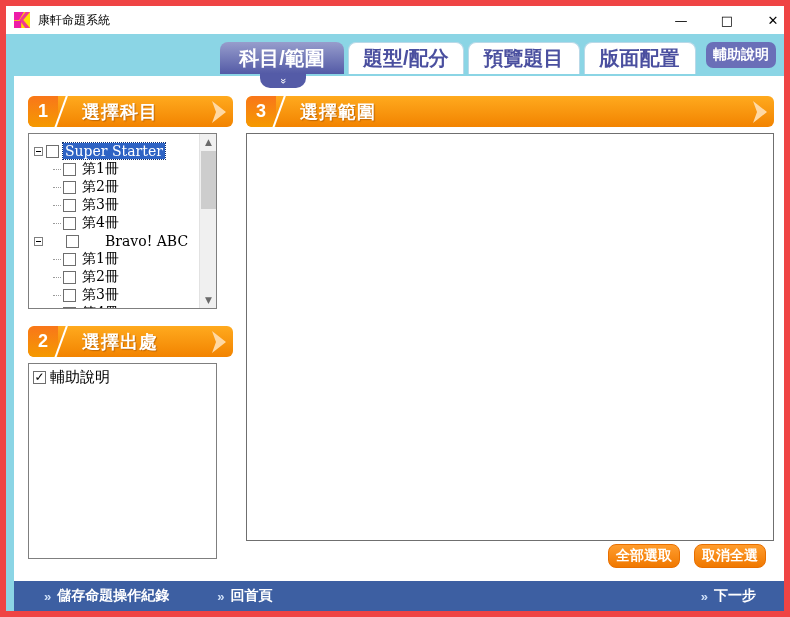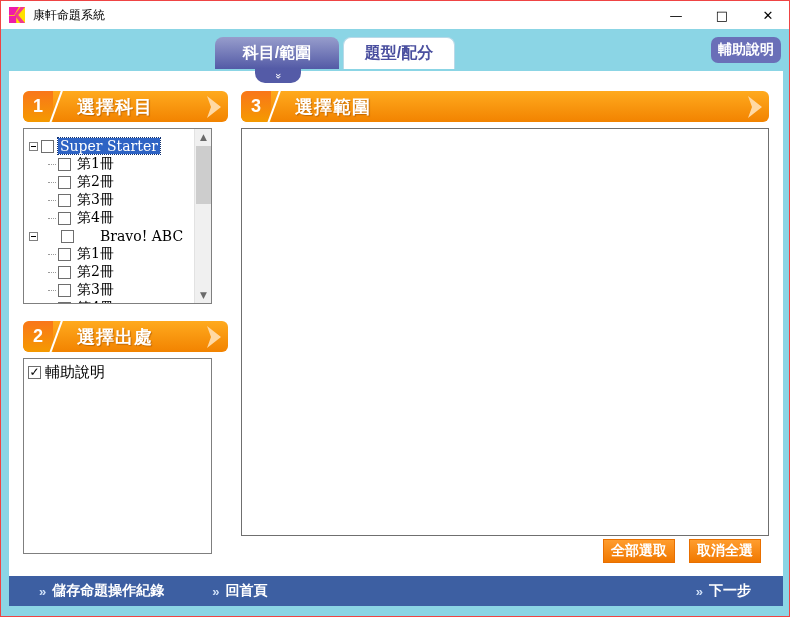--- a/index.html
+++ b/index.html
@@ -1,19 +1,19 @@
 <!DOCTYPE html>
 <html><head>
 <meta charset="utf-8">
 <style>
   * { margin:0; padding:0; box-sizing:border-box; }
   html,body { font-family:"Liberation Sans", sans-serif; }
   .window {
     position:relative; width:790px; height:617px; overflow:hidden;
-    background:#8bd5e5; border:1px solid #ef4444;
+    background:#8bd5e5; border:6px solid #ef4444;
   }
   
   .titlebar {
     position:absolute; left:0; top:0; width:790px; height:28px;
     background:#ffffff; display:flex; align-items:center;
   }
   .titlebar .app-icon { width:16px; height:16px; margin-left:8px; }
   .titlebar .title-text { font-size:12px; color:#000; margin-left:8px; }
   .win-controls { position:absolute; right:0; top:0; height:28px; display:flex; }
   .win-btn {
@@ -27,21 +27,21 @@
     display:flex; align-items:center;
   }
   .logo-k { width:28px; height:28px; margin-left:12px; }
   .logo-text {
     font-size:26px; font-weight:bold; color:#343a96; margin-left:10px; letter-spacing:2px;
     text-shadow:1px 1px 0 #9aa0d6;
   }
   .tabs { position:absolute; left:214px; top:36px; height:32px; display:flex; gap:4px; }
   .tab {
     min-width:112px; padding:0 14px; height:32px; display:flex; align-items:center; justify-content:center;
-    font-size:16px; font-weight:bold; border-radius:8px 8px 0 0;
+    font-size:20px; font-weight:bold; border-radius:8px 8px 0 0;
     background:#ffffff; color:#4a4f9f; border:1px solid #b9d9e8; border-bottom:none;
   }
   .tab.active {
     background:linear-gradient(#979dcc, #535aa6); color:#ffffff; border:none; min-width:124px;
   }
   .tab-tongue {
     position:absolute; left:254px; top:68px; width:46px; height:14px;
     background:#545ba7; border-radius:0 0 10px 10px;
     display:flex; align-items:center; justify-content:center;
   }
@@ -106,21 +106,21 @@
     font-family:"DejaVu Serif", serif; font-size:15px;
   }
   .source-row { display:flex; align-items:center; margin:4px 0 0 4px; height:18px; }
   .range-box {
     position:absolute; left:240px; top:127px; width:528px; height:408px;
     background:#fff; border:1px solid #6f6f6f;
   }
   
   .obtn {
     position:absolute; top:538px; height:24px; width:72px;
-    background:linear-gradient(#ff9d2e, #f07800); border:1px solid #e86f00; border-radius:0;
+    background:linear-gradient(#ff9d2e, #f07800); border:1px solid #e86f00; border-radius:8px;
     color:#fff; font-size:14px; font-weight:bold;
     display:flex; align-items:center; justify-content:center;
   }
   
   .footer {
     position:absolute; left:8px; top:575px; width:774px; height:30px; background:#3d5fa2;
     display:flex; align-items:center; color:#fff; font-size:14px; font-weight:bold;
   }
   .flink { display:flex; align-items:center; gap:6px; }
   .flink .farr { color:#cfe0f8; font-size:13px; font-weight:bold; }
@@ -145,20 +145,22 @@
       <div class="win-btn">✕</div>
     </div>
   </div>
 
   <div class="content"></div>
 
 
   <div class="tabs" id="tabs">
       <div class="tab active">科目/範圍</div>
       <div class="tab">題型/配分</div>
+      <div class="tab">預覽題目</div>
+      <div class="tab">版面配置</div>
     </div>
   <div class="tab-tongue">
     <span class="chev">»</span>
   </div>
   <button class="help-btn">輔助說明</button>
 
   <div class="banner" style="left:22px; top:90px; width:205px;">
     <div class="step">1</div>
     <div class="slash"></div>
     <div class="btitle">選擇科目</div>

